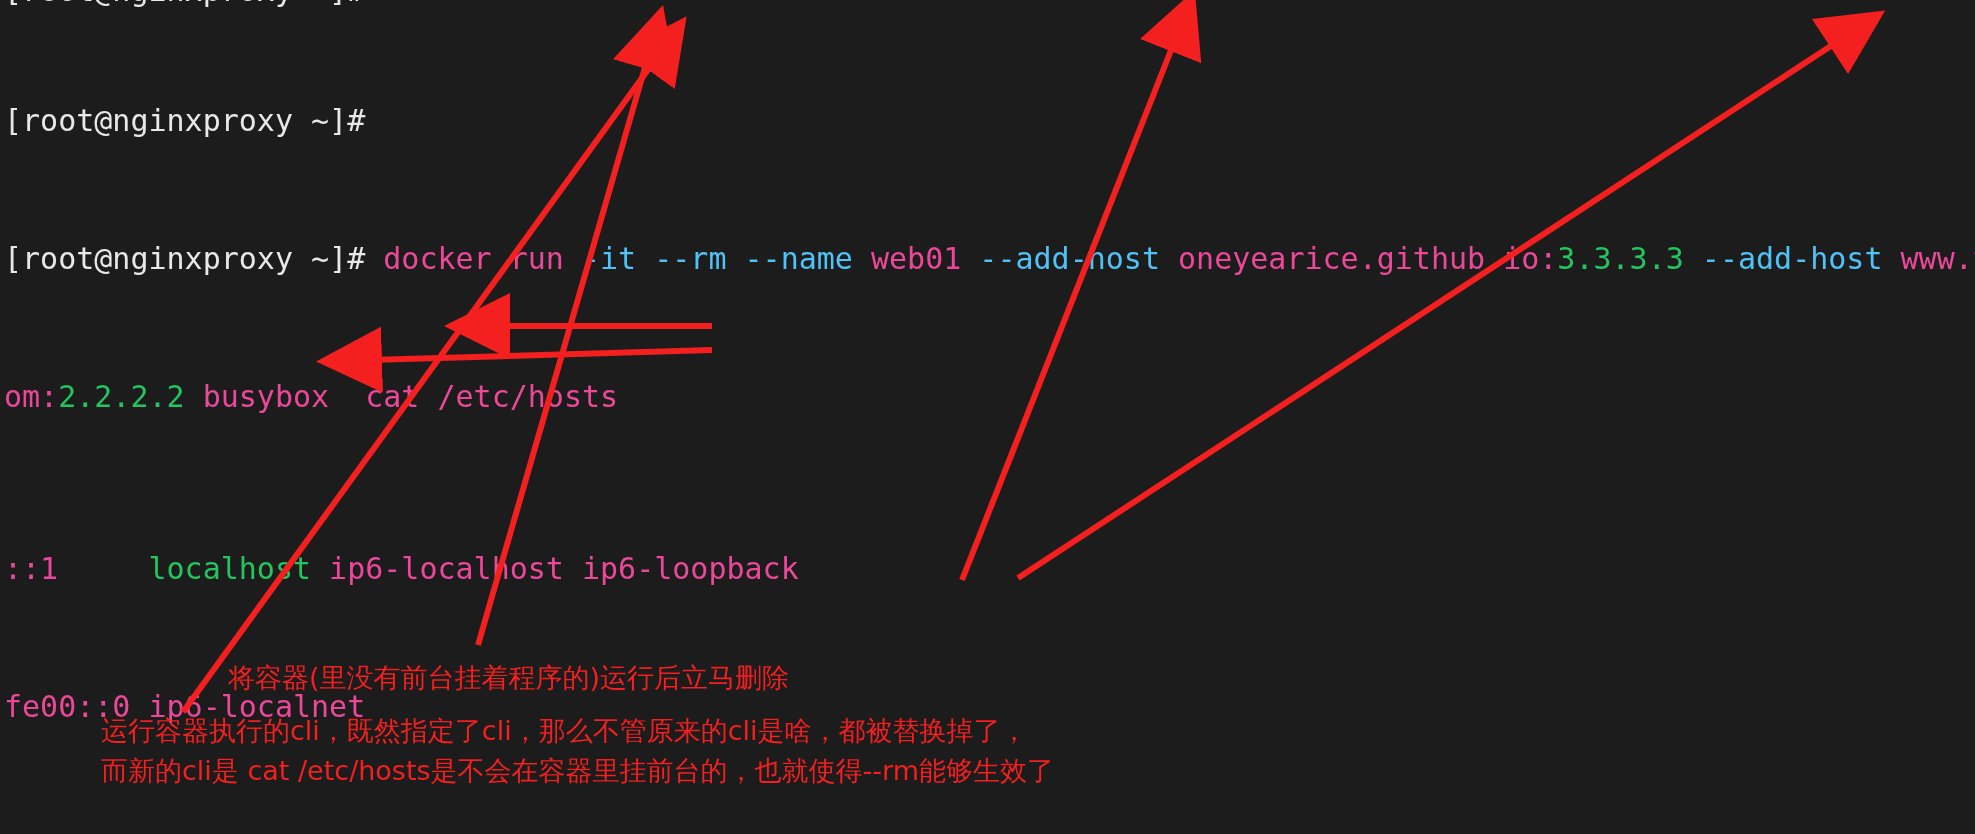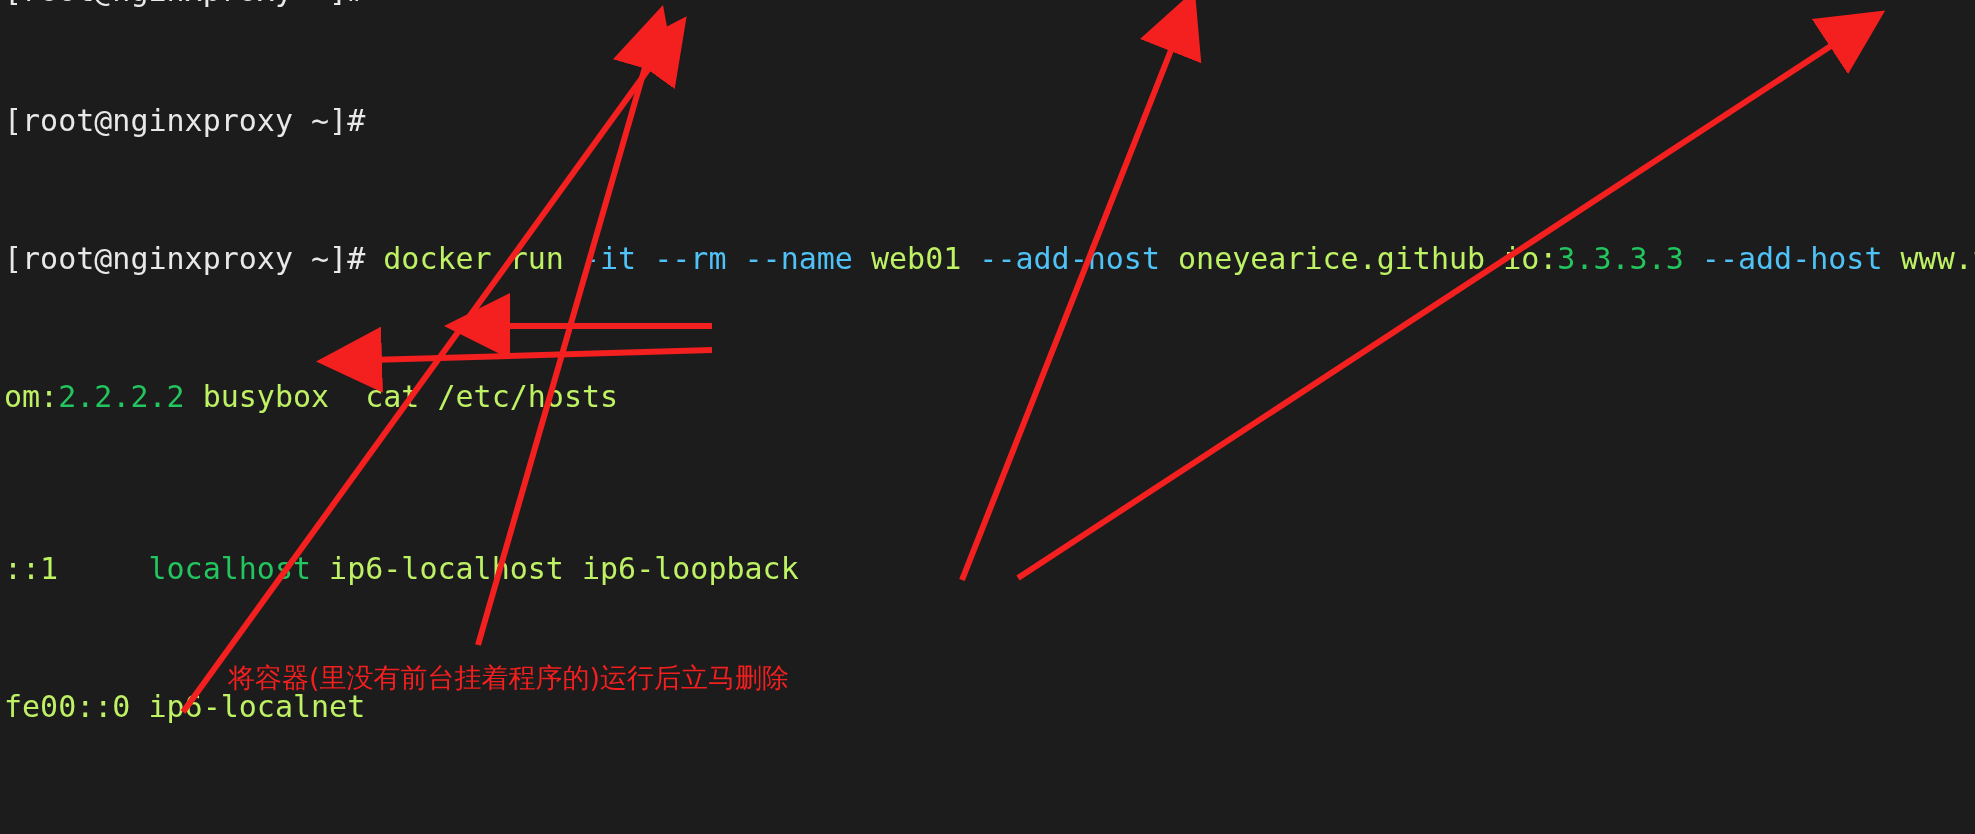--- a/index.html
+++ b/index.html
@@ -27,21 +27,21 @@
     font-size: 30px;
     line-height: 34.5px;
     color: #e6e6e6;
     white-space: pre;
     z-index: 2;
   }
   .line {
     white-space: pre;
     height: 34.5px;
   }
-  .c-white  { color: #bef264; }
+  .c-white  { color: #ec4899; }
   .c-cyan   { color: #4fc3f7; }
   .c-magenta{ color: #22c55e; }
   .c-plain  { color: #e8e8e8; }
   
   #topclip {
     position: absolute;
     left: 4px;
     top: -26px;
     font-size: 30px;
     line-height: 34.5px;
@@ -127,15 +127,17 @@
     <line x1="1018" y1="578" x2="1840" y2="40" stroke="#f41f1f" stroke-width="6" marker-end="url(#ah)"></line>
 
     <line x1="712" y1="326" x2="498" y2="326" stroke="#f41f1f" stroke-width="6" marker-end="url(#ah)"></line>
 
     <line x1="712" y1="350" x2="370" y2="360" stroke="#f41f1f" stroke-width="6" marker-end="url(#ah)"></line>
   </svg>
 
 
   <div class="anno-text" style="left:228px; top:636px;margin-top:22px;">将容器(里没有前台挂着程序的)运行后立马删除</div>
 
+  <div class="anno-text" style="left:101px; top:711px;">运行容器执行的cli，既然指定了cli，那么不管原来的cli是啥，都被替换掉了，</div>
 
+  <div class="anno-text" style="left:101px; top:751px;">而新的cli是 cat /etc/hosts是不会在容器里挂前台的，也就使得--rm能够生效了</div>
 
 </div>
 
 </body></html>

